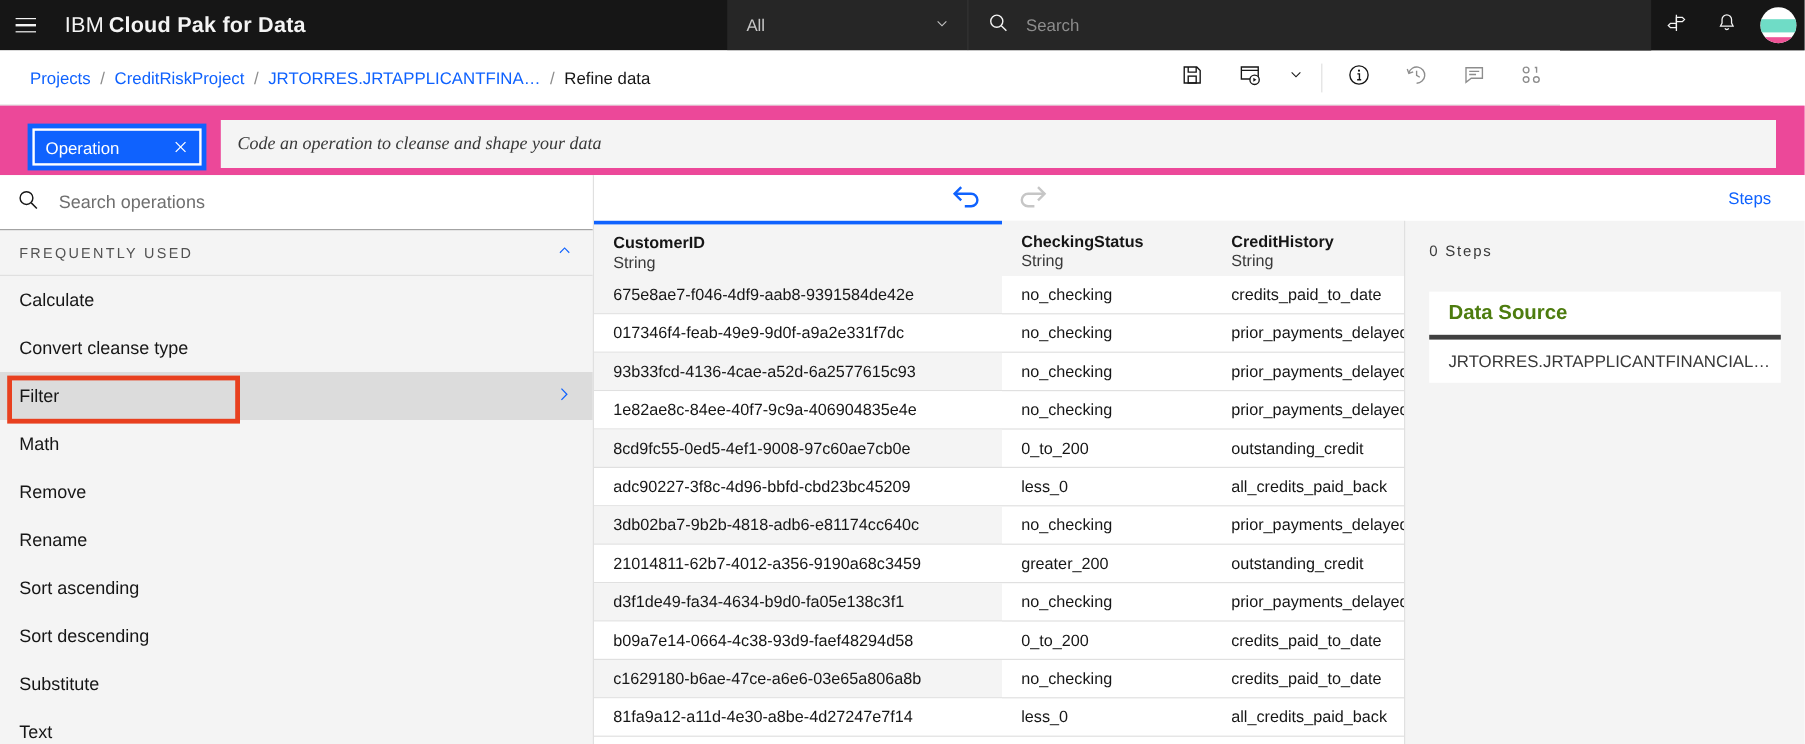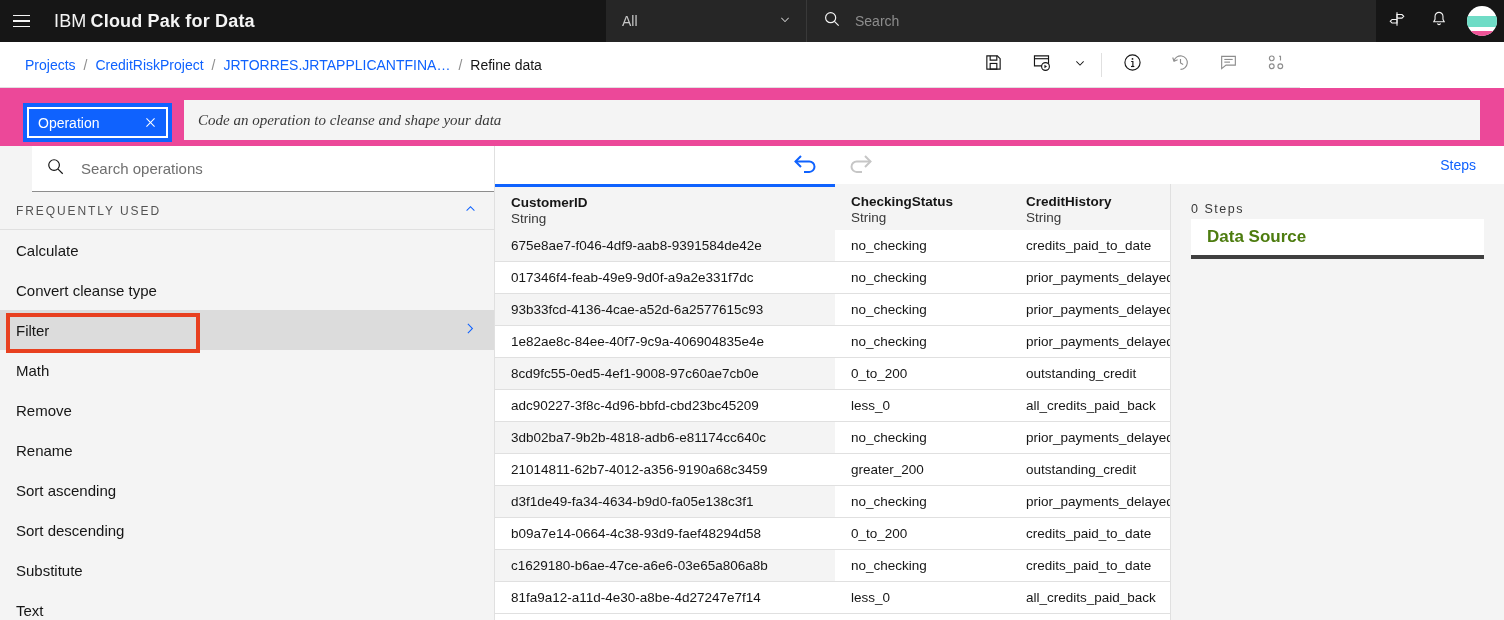--- a/index.html
+++ b/index.html
@@ -90,21 +90,21 @@
   }
 
   
   .opspanel {
     position: absolute; left: 0; top: 146px; width: 495px; height: 474px;
     background: #f4f4f4; border-right: 1px solid #e0e0e0;
     overflow: hidden; z-index: 40;
   }
   .ops-search {
     height: 46px; background: #ffffff; border-bottom: 1px solid #8d8d8d;
-    display: flex; align-items: center; gap: 16px; padding: 0 14px; cursor: text; margin-left: 32px;
+    display: flex; align-items: center; gap: 16px; padding: 0 14px; cursor: text;
   }
   .ops-search .ph { font-size: 15px; color: #6f6f6f; }
   .ops-sect {
     height: 38px; display: flex; align-items: center; padding: 0 16px;
     border-bottom: 1px solid #e0e0e0; background: #f4f4f4;
     cursor: pointer;
   }
   .ops-sect .t { font-size: 12px; letter-spacing: .16em; color: #525252; }
   .ops-sect .c { margin-left: auto; }
   .ops-item {
@@ -160,21 +160,21 @@
   }
   .steps-head {
     height: 38px; display: flex; align-items: center; justify-content: flex-end;
     padding-right: 28px; background: #ffffff;
   }
   .steps-head .lnk { color: #0f62fe; font-size: 14px; cursor: pointer; }
   .steps-body {
     position: absolute; left: 0; top: 38px; right: 0; bottom: 0;
     background: #f4f4f4; border-left: 1px solid #e0e0e0; padding: 18px 20px 0 20px;
   }
-  .steps-count { font-size: 12.5px; letter-spacing: .12em; color: #393939; margin-bottom: 3px; }
+  .steps-count { font-size: 12.5px; letter-spacing: .12em; color: #393939; margin-bottom: 27px; }
   .step-card { background: #ffffff; }
   .step-card .ttl {
     height: 40px; display: flex; align-items: center; padding: 0 16px;
     font-size: 17px; color: #4d7c0f; border-bottom: 4px solid #404040; cursor: pointer; font-weight: bold;
   }
   .step-card .sub {
     height: 36px; display: flex; align-items: center; padding: 0 16px;
     font-size: 14px; color: #393939; cursor: pointer;
   }
 </style>
@@ -493,17 +493,18 @@
   </div>
 
   <div class="steps">
     <div class="steps-head">
       <span class="lnk">Steps</span>
     </div>
     <div class="steps-body">
       <div class="steps-count">0 Steps</div>
       <div class="step-card">
         <div class="ttl">Data Source</div>
+        <div class="sub">JRTORRES.JRTAPPLICANTFINANCIAL…</div>
       </div>
     </div>
   </div>
 
 </div>
 
 </body></html>

